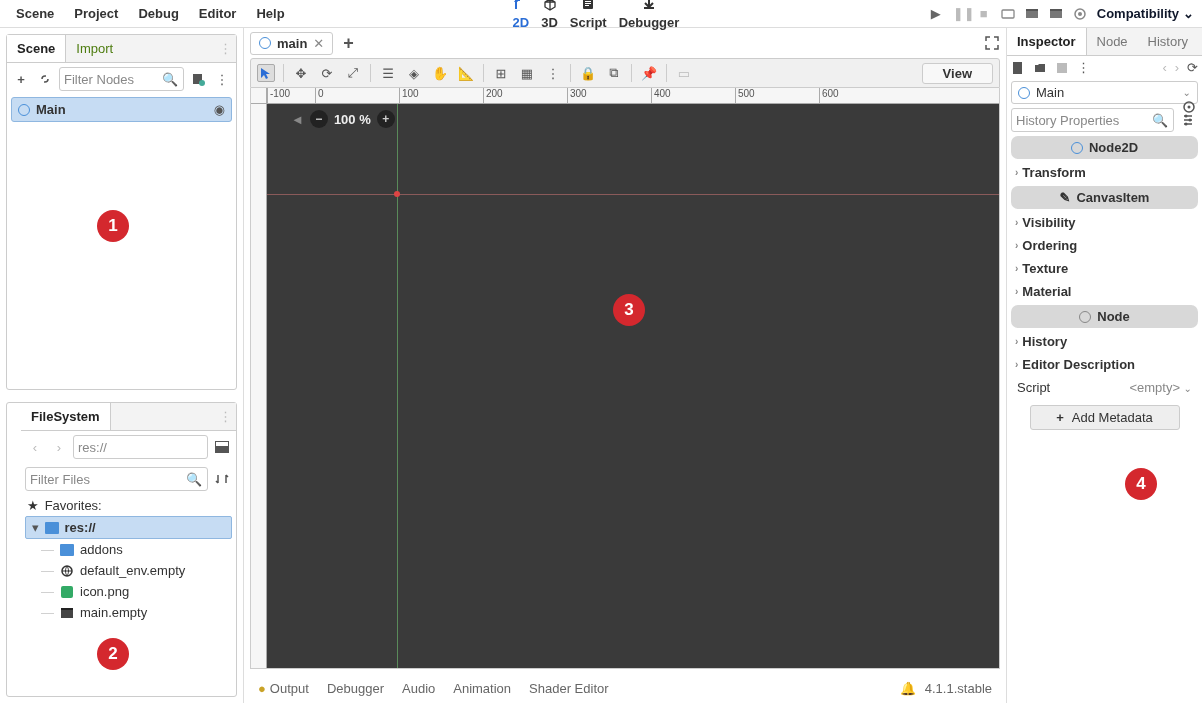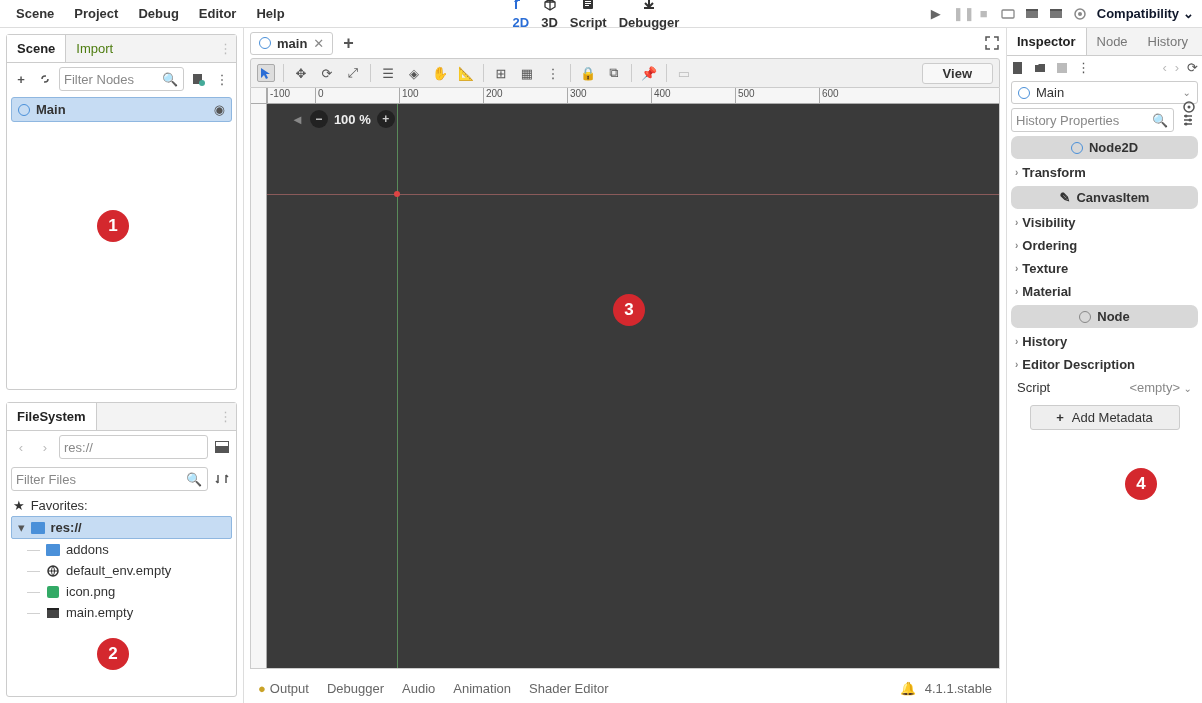--- a/index.html
+++ b/index.html
@@ -23,21 +23,21 @@
   .right-col { width: 196px; border-left:1px solid #ddd; display:flex; flex-direction:column; }
   
   
   .dock { border:1px solid #ccc; margin:6px; border-radius:3px; background:#fff; display:flex; flex-direction:column; }
   .dock-tabs { display:flex; background:#f3f3f3; border-bottom:1px solid #ccc; align-items:center; }
   .dock-tab { padding:6px 10px; color:#4d7c0f; }
   .dock-tab.active { background:#fff; color:#222; font-weight:bold; border-right:1px solid #ccc; }
   .dock-tabs .drag { margin-left:auto; color:#bbb; padding:0 6px; letter-spacing:-2px; }
   
   .scene-dock { height: 356px; position:relative; }
-  .fs-dock { flex:1; }
+  .fs-dock { flex:1;padding-left:14px; }
   
   .toolbar-row { display:flex; align-items:center; padding:4px; gap:4px; }
   .icon-btn { width:20px; height:20px; display:flex; align-items:center; justify-content:center; color:#555; cursor:default; }
   .filter-box { flex:1; border:1px solid #ccc; border-radius:3px; height:24px; display:flex; align-items:center; padding:0 4px; color:#888; background:#fff; }
   
   .tree-node { display:flex; align-items:center; gap:6px; padding:4px 6px; margin:2px 4px; border-radius:3px; }
   .tree-node.selected { background:#c6dcf3; border:1px solid #8fb7e0; }
   .circle-icon { width:12px; height:12px; border:1.5px solid #4a90d9; border-radius:50%; flex-shrink:0; }
   .eye { margin-left:auto; color:#555; }
   

